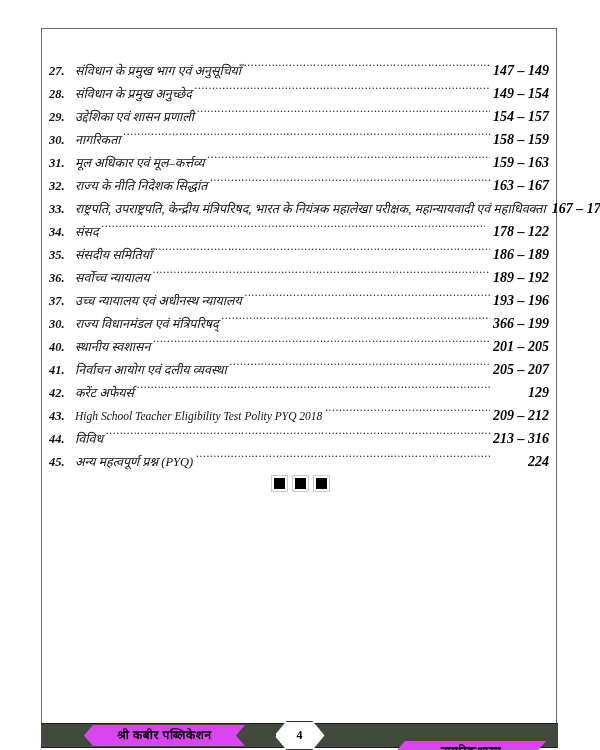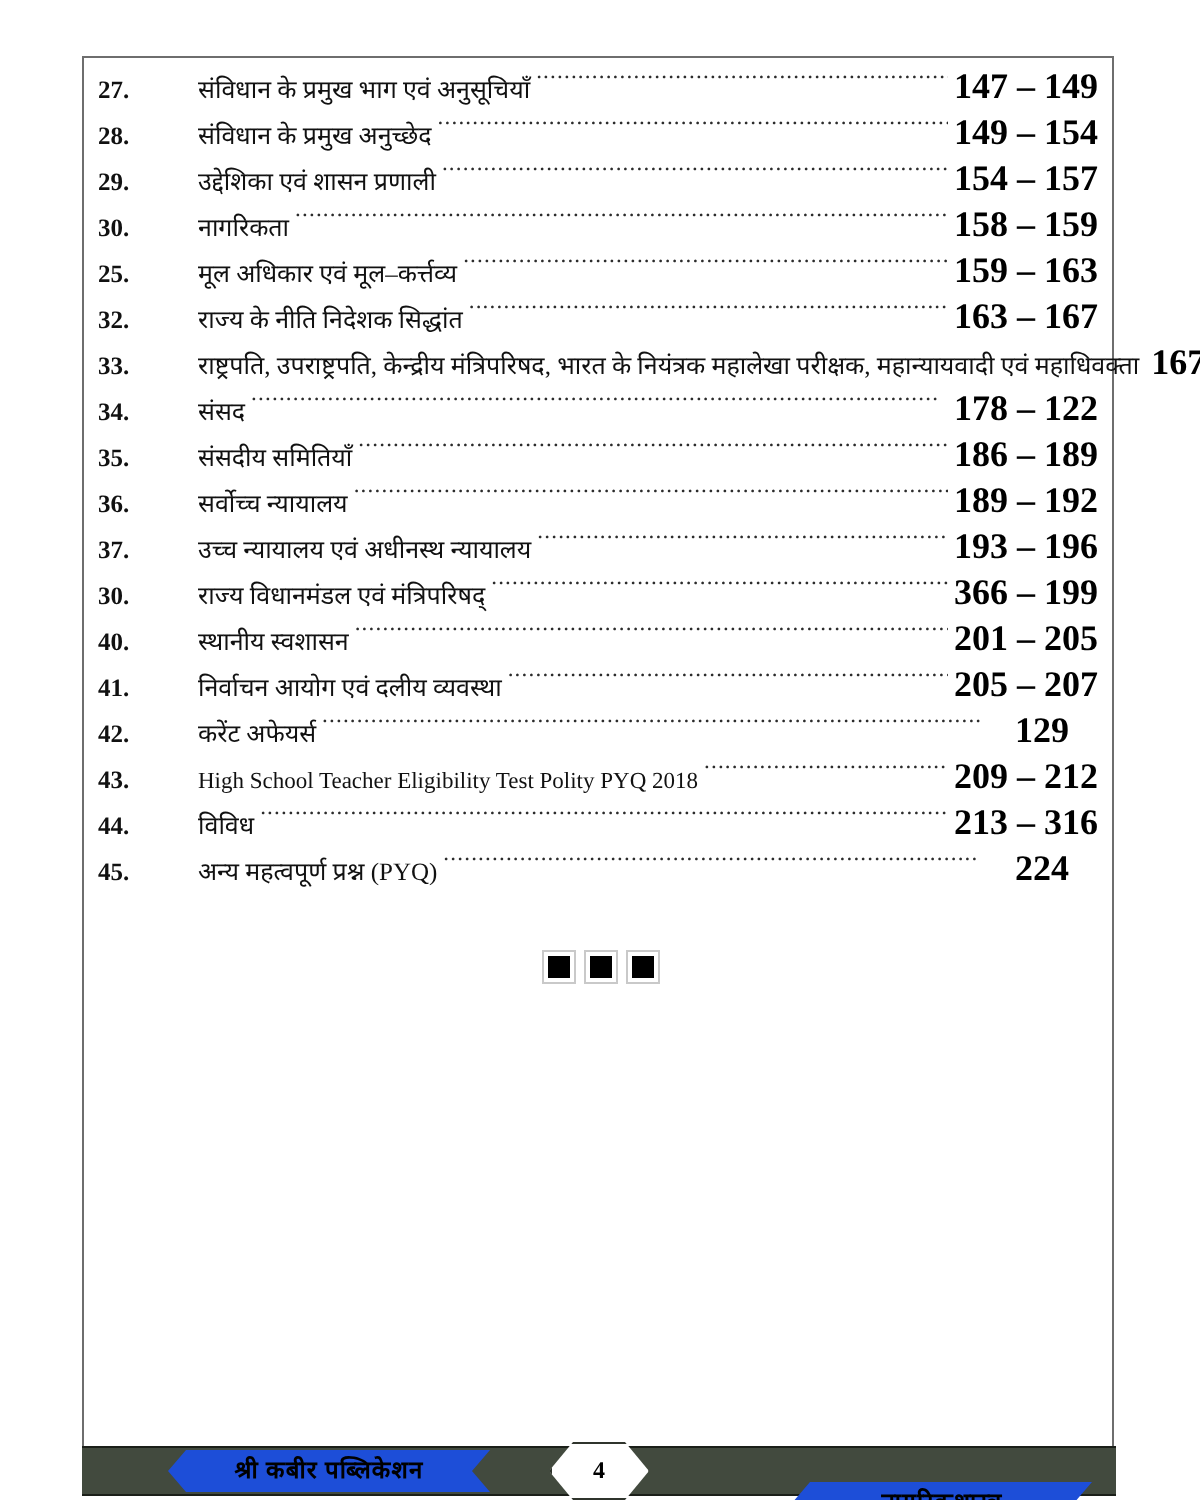--- a/index.html
+++ b/index.html
@@ -42,37 +42,37 @@
     width: 500px;
   }
 
   .toc-row {
     display: flex;
     align-items: baseline;
     height: 23px;
     line-height: 23px;
     white-space: nowrap;
     color: #111111;
+    font-style: italic;
   }
 
   .toc-num {
     flex: 0 0 auto;
     width: 26px;
     text-align: left;
     font-weight: bold;
     font-size: 12.5px;
     letter-spacing: 0px;
   }
 
   .toc-title {
     flex: 0 0 auto;
     font-size: 12.5px;
     font-weight: normal;
     padding-right: 2px;
-    margin-left: 24px;
   }
 
   .toc-title.latin {
     font-size: 11.5px;
     font-family: "Liberation Serif", "DejaVu Serif", serif;
   }
 
   .toc-leader {
     flex: 1 1 auto;
     overflow: hidden;
@@ -86,26 +86,27 @@
     left: 0;
     bottom: 1px;
     white-space: nowrap;
     font-size: 11.5px;
     letter-spacing: 0.6px;
     color: #2b2b2b;
   }
 
   .toc-pages {
     flex: 0 0 auto;
-    text-align: center;
+    text-align: right;
     font-weight: bold;
-    font-size: 18px;
+    font-size: 14px;
     color: #000000;
     padding-left: 2px;
     min-width: 56px;
+    margin-top: 27px;
   }
 
   
   .toc-row.wide-gap .toc-pages { padding-left: 7px; }
 
   
   .dingbats {
     position: absolute;
     left: 0;
     top: 476px;
@@ -132,21 +133,21 @@
     width: 517px;
     height: 25px;
     background: #424a3e;
     box-shadow: inset 0 1px 0 #1b1f19, inset 0 -1px 0 #1b1f19;
   }
 
   .ribbon {
     position: absolute;
     top: 2px;
     height: 21px;
-    background: #1d4ed8;
+    background: #d946ef;
     color: #000000;
     font-weight: bold;
     font-size: 12px;
     line-height: 21px;
     text-align: center;
     -webkit-clip-path: polygon(0% 50%, 9px 0%, 100% 0%, 100% 0%, calc(100% - 9px) 50%, 100% 100%, 9px 100%);
     clip-path: polygon(0% 50%, 9px 0%, 100% 0%, 100% 0%, calc(100% - 9px) 50%, 100% 100%, 9px 100%);
     box-sizing: border-box;
     padding: 0 8px;
     white-space: nowrap;
@@ -209,21 +210,21 @@
         <span class="toc-leader"></span>
         <span class="toc-pages">154 – 157</span>
       </div>
       <div class="toc-row">
         <span class="toc-num">30.</span>
         <span class="toc-title">नागरिकता</span>
         <span class="toc-leader"></span>
         <span class="toc-pages">158 – 159</span>
       </div>
       <div class="toc-row">
-        <span class="toc-num">25.</span>
+        <span class="toc-num">31.</span>
         <span class="toc-title">मूल अधिकार एवं मूल–कर्त्तव्य</span>
         <span class="toc-leader"></span>
         <span class="toc-pages">159 – 163</span>
       </div>
       <div class="toc-row">
         <span class="toc-num">32.</span>
         <span class="toc-title">राज्य के नीति निदेशक सिद्धांत</span>
         <span class="toc-leader"></span>
         <span class="toc-pages">163 – 167</span>
       </div>

